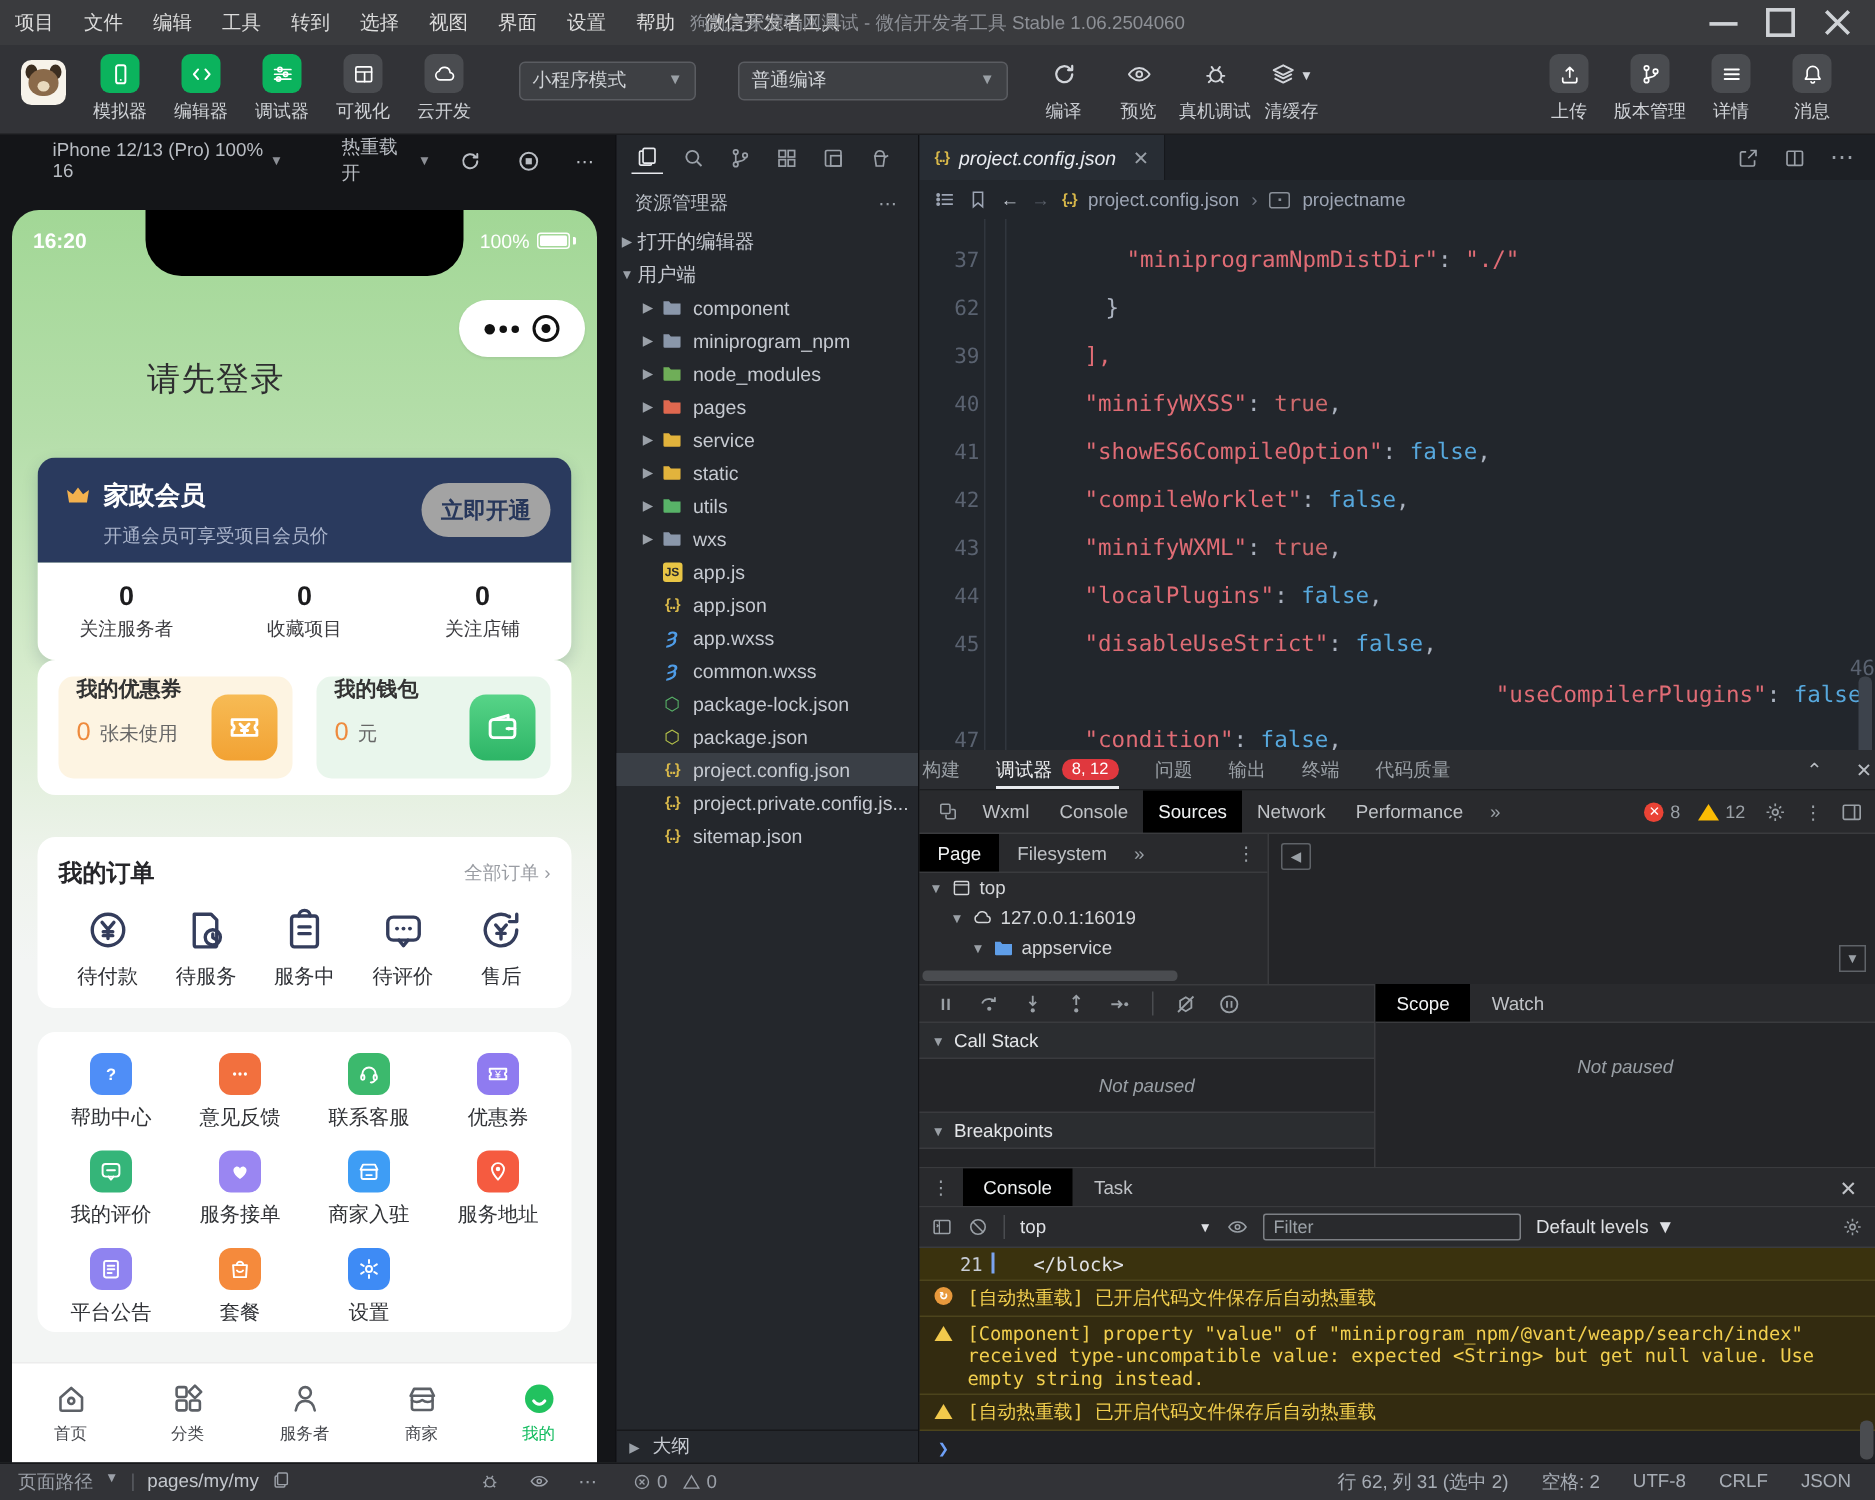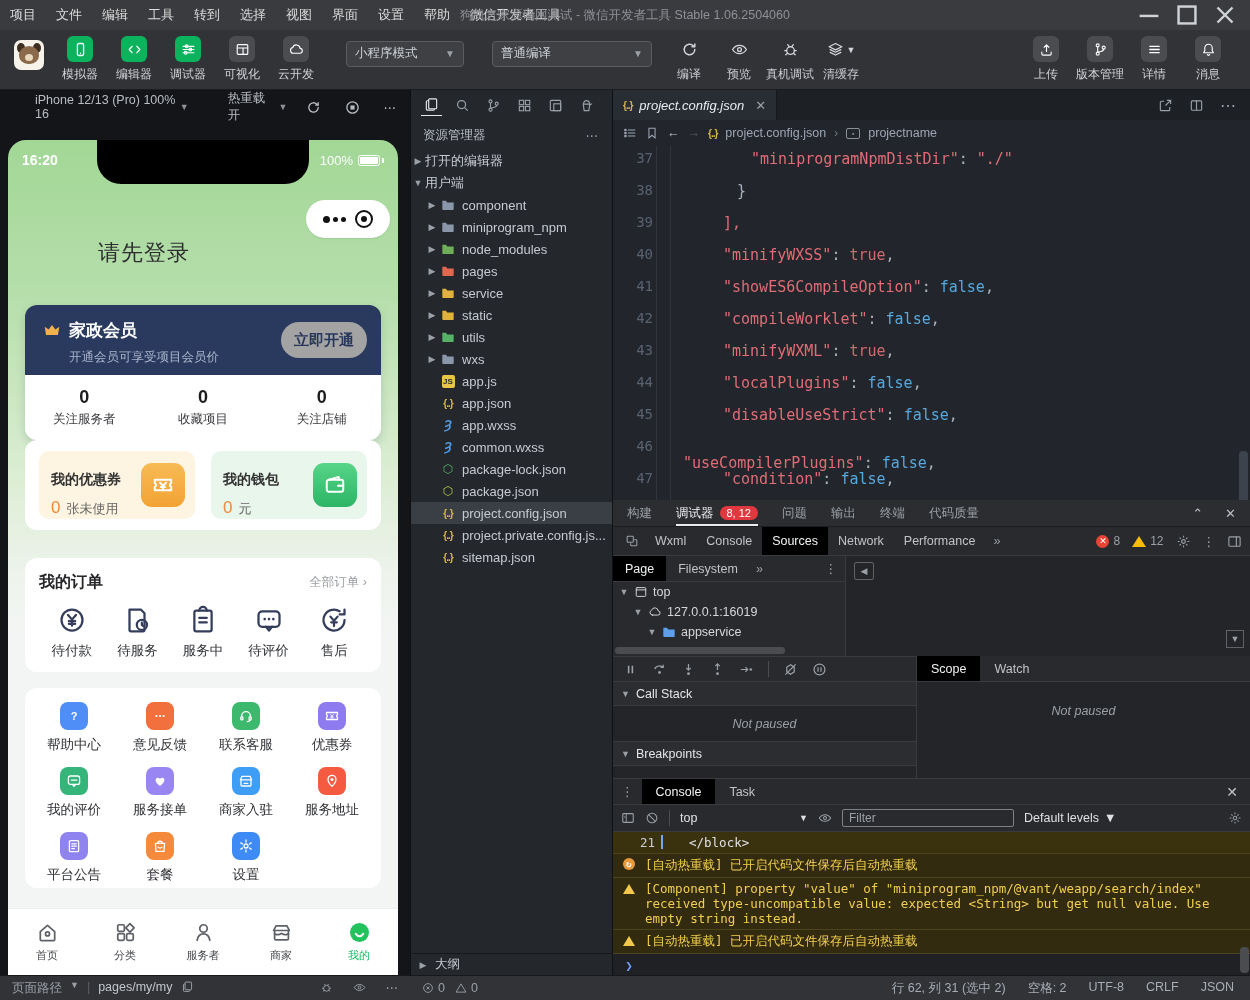--- a/index.html
+++ b/index.html
@@ -29,21 +29,21 @@
   .tool { width:48px; display:flex; flex-direction:column; align-items:center; gap:4px; cursor:pointer;}
   .tile { width:26px; height:26px; border-radius:6px; display:flex; align-items:center; justify-content:center; color:#fff; }
   .tile.green { background:#0bb35d; }
   .tile.gray  { background:#4a4c50; }
   .tile svg { width:15px; height:15px; }
   .tlabel { font-size:12px; color:#cfd2d6; white-space:nowrap; }
   .select { height:26px; background:#3e4044; border:1px solid #5a5c61; border-radius:4px;
     color:#cfd2d6; font-size:12.5px; display:flex; align-items:center; padding:0 8px; gap:26px; margin-bottom:12px;}
   .select .caret { color:#9aa0a6; font-size:10px; }
   #mode-select{ margin-left:26px; width:118px; justify-content:space-between;}
-  #compile-select{ margin-left:28px; width:160px; justify-content:space-between;}
+  #compile-select{ margin-left:28px; width:180px; justify-content:space-between;}
   .actions { display:flex; margin-left:14px; gap:4px;}
   .action { min-width:46px; display:flex; flex-direction:column; align-items:center; gap:3px; color:#c8cbd0; cursor:pointer;}
   .action .aicon { height:26px; display:flex; align-items:center; justify-content:center; color:#d2d5da;}
   .action .aicon svg{ width:17px; height:17px;}
   .action .alabel{ font-size:12px; white-space:nowrap;}
   .right-actions { margin-left:auto; display:flex; gap:6px; padding-right:18px; }
 
   
   .sim-pane { position:absolute; top:90px; left:0; width:410px; bottom:25px; background:#141518; }
   .explorer { position:absolute; top:90px; left:410px; width:202px; bottom:25px; background:#24272c; border-left:1px solid #101114;}
@@ -80,21 +80,21 @@
   .vip-title { color:#fff; font-size:17px; font-weight:bold; }
   .vip-sub { color:#aab4cb; font-size:12.5px; margin-top:7px; }
   .vip-btn { position:absolute; right:14px; top:17px; width:86px; height:36px; border-radius:18px; background:#a3a3a3;
     color:#27375b; font-size:15px; font-weight:bold; display:flex; align-items:center; justify-content:center; cursor:pointer;}
   .vip-stats { height:65px; background:#fff; display:flex; }
   .stat { flex:1; display:flex; flex-direction:column; align-items:center; justify-content:center; gap:3px;}
   .stat .v{ font-size:18px; font-weight:bold; color:#1c1c1e;}
   .stat .l{ font-size:12.5px; color:#3c3c40;}
   .wallet-card { position:absolute; left:17px; top:300px; width:356px; height:90px; background:#fff; border-radius:12px;
     display:flex; gap:16px; padding:11px 14px; }
-  .wcell { flex:1; border-radius:10px; padding:20px 12px; position:relative; }
+  .wcell { flex:1; border-radius:10px; padding:0 12px; position:relative; }
   .wcell.orange{ background:#fdf4e2; }
   .wcell.green{ background:#e9f6ec; }
   .wcell .wt{ font-size:14px; color:#333; font-weight:bold;}
   .wcell .wv{ margin-top:9px; font-size:13px; color:#666;}
   .wcell .wv b{ color:#ee8a3d; font-size:17px; font-weight:normal; margin-right:6px;}
   .wicon { position:absolute; right:10px; top:12px; width:44px; height:44px; border-radius:11px;
     display:flex; align-items:center; justify-content:center; color:#fff;}
   .wicon.orange{ background:linear-gradient(180deg,#f7bb55,#f2a233);}
   .wicon.green{ background:linear-gradient(180deg,#57d488,#2db566);}
   .wicon svg{ width:24px; height:24px;}
@@ -148,30 +148,30 @@
   .ed-tab .close{ color:#9aa0a8; font-style:normal; font-size:13px; margin-left:4px;}
   .ed-tab-icons { margin-left:auto; display:flex; align-items:center; gap:16px; padding-right:14px; color:#9aa0a8;}
   .ed-tab-icons svg{ width:15px; height:15px;}
   .breadcrumb { height:26px; display:flex; align-items:center; gap:8px; color:#9da5b4; font-size:12.5px; padding:0 10px; background:#22262c;}
   .breadcrumb svg{ width:14px; height:14px;}
   .bc-arrow-l{ color:#c8cdd6;} .bc-arrow-r{ color:#5b616b;}
   .bc-sep{ color:#6f7580;}
   .bc-imgico{ width:14px; height:11px; border:1px solid #8a9099; border-radius:2px; font-size:7px; display:flex;align-items:center;justify-content:center; color:#8a9099;}
   .code-area { position:absolute; top:56px; bottom:0; left:0; right:0; font-family:"DejaVu Sans Mono","Liberation Mono",monospace; font-size:15px;}
   .guide{ position:absolute; top:0; bottom:0; width:1px; background:#31363e;}
-  .cl { position:absolute; left:0; right:0; height:32px; display:flex; align-items:flex-start;}
+  .cl { position:absolute; left:0; right:0; height:32px; display:flex; align-items:flex-end;}
   .ln { width:40px; text-align:right; color:#5a6270; font-size:14px; flex:none; }
   .cseg{ white-space:pre; }
   .c-k{ color:#e06c75; } .c-s{ color:#e06c75; } .c-p{ color:#abb2bf; } .c-t{ color:#cf6a6d; } .c-f{ color:#57a8dd; } .c-b{ color:#e06c75; }
   .ed-scroll{ position:absolute; right:2px; width:9px; border-radius:4px; background:#3d434c; }
 
   
   .debugger { position:absolute; top:410px; left:0; right:0; bottom:0; background:#242528; }
   .dbg-header { height:27px; background:#2b2d31; border-bottom:1px solid #1b1c1f; display:flex; align-items:center;
-    font-size:12.5px; color:#9aa0a6; padding:0 14px; gap:24px;}
+    font-size:12.5px; color:#9aa0a6; padding:0 2px; gap:24px;}
   .dbg-tab { height:100%; display:flex; align-items:center; gap:6px; cursor:pointer; position:relative;}
   .dbg-tab.active{ color:#f0f1f3; }
   .dbg-tab.active::after{ content:""; position:absolute; left:0; right:0; bottom:0; height:2px; background:#e8eaee;}
   .dbg-badge { background:#e0383e; color:#fff; font-size:11px; border-radius:9px; padding:1px 7px; }
   .dbg-hdr-right{ margin-left:auto; display:flex; gap:22px; color:#b9bdc3; font-size:13px;}
   .devtools-tabs { height:29px; background:#292a2d; display:flex; align-items:center; font-size:12.5px; color:#c0c3c7;
     border-bottom:1px solid #3a3b3e; padding-left:6px;}
   .dt-inspect{ width:26px; height:100%; display:flex; align-items:center; justify-content:center; color:#9aa0a6;}
   .dt-inspect svg{ width:14px; height:14px;}
   .dt-tab { padding:0 10px; height:100%; display:flex; align-items:center; cursor:pointer;}
@@ -995,21 +995,21 @@
       </div>
       <div class="code-area">
         <div class="guide" style="left:43px"></div>
         <div class="guide" style="left:57px"></div>
         <div id="code-lines">
             <div class="cl" style="top: 4px;">
               <span class="ln">37</span>
               <span class="codetxt" style="padding-left: 98px;"><span class="cseg c-k">"miniprogramNpmDistDir"</span><span class="cseg c-p">: </span><span class="cseg c-s">"./"</span></span>
             </div>
             <div class="cl" style="top: 36px;">
-              <span class="ln">38</span>
+              <span class="ln">62</span>
               <span class="codetxt" style="padding-left: 84px;"><span class="cseg c-p">}</span></span>
             </div>
             <div class="cl" style="top: 68px;">
               <span class="ln">39</span>
               <span class="codetxt" style="padding-left: 70px;"><span class="cseg c-b">],</span></span>
             </div>
             <div class="cl" style="top: 100px;">
               <span class="ln">40</span>
               <span class="codetxt" style="padding-left: 70px;"><span class="cseg c-k">"minifyWXSS"</span><span class="cseg c-p">: </span><span class="cseg c-t">true</span><span class="cseg c-p">,</span></span>
             </div>

